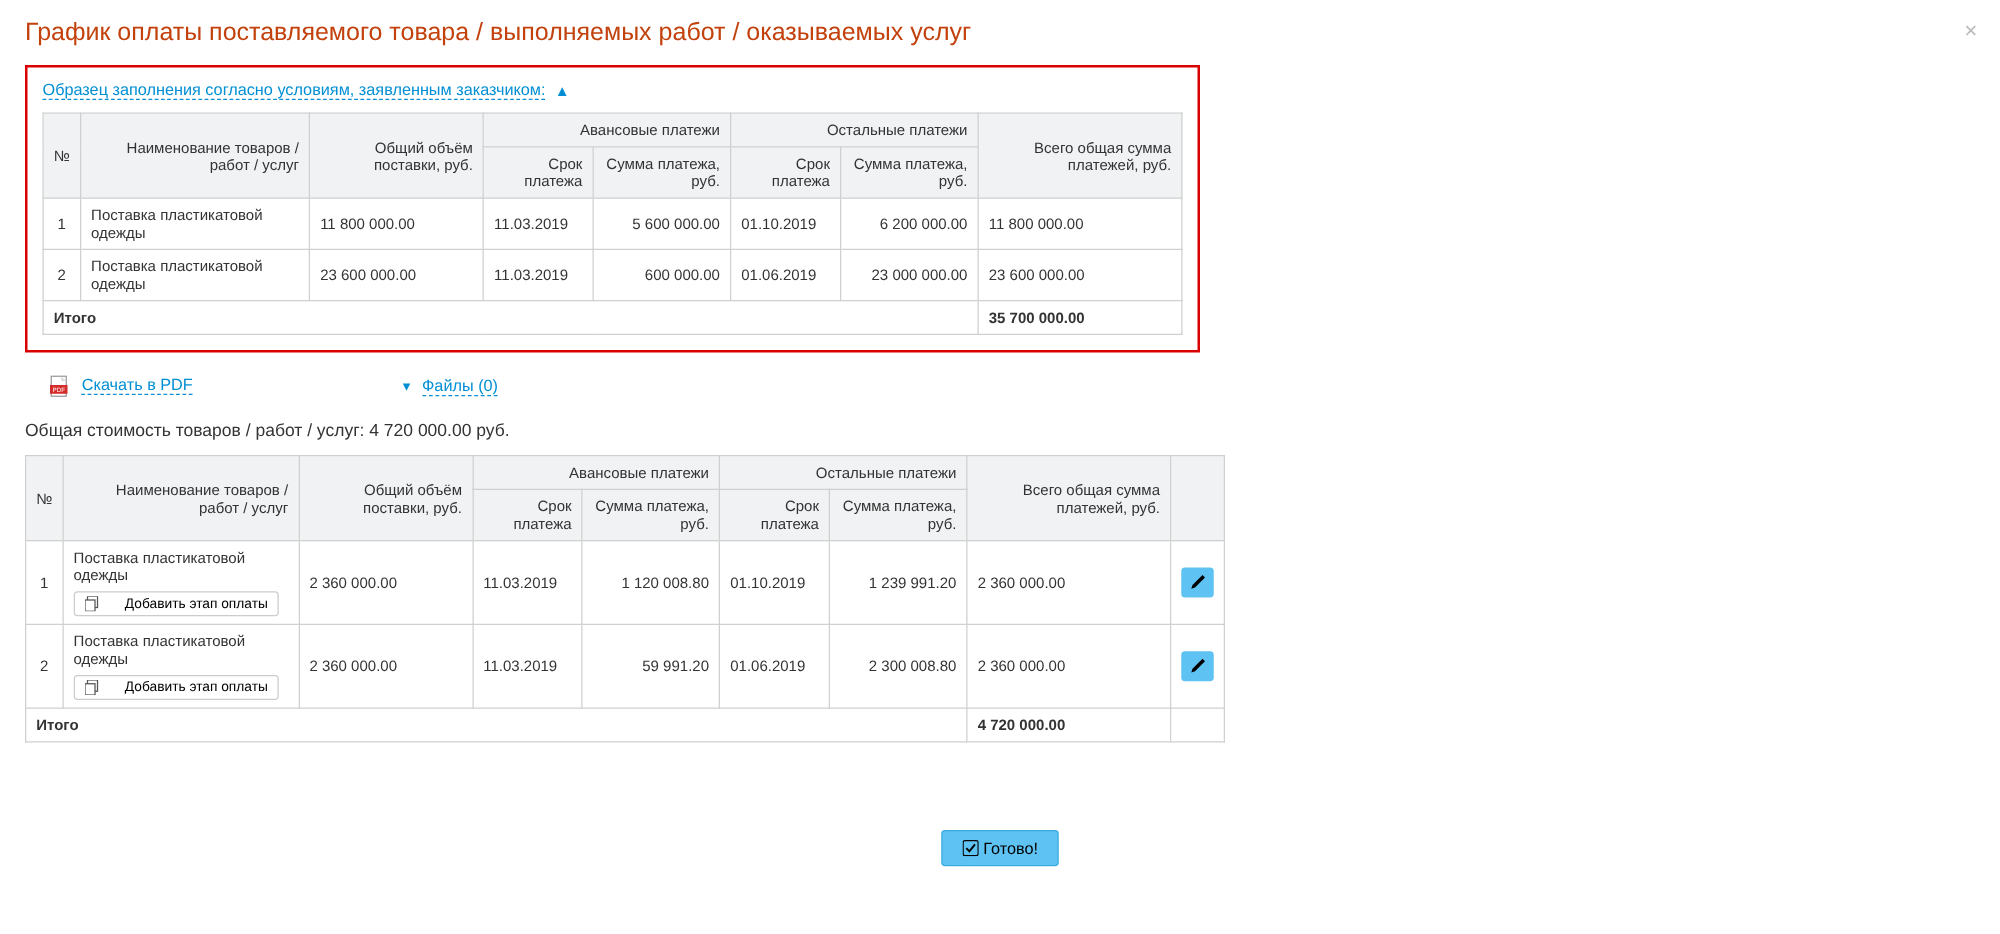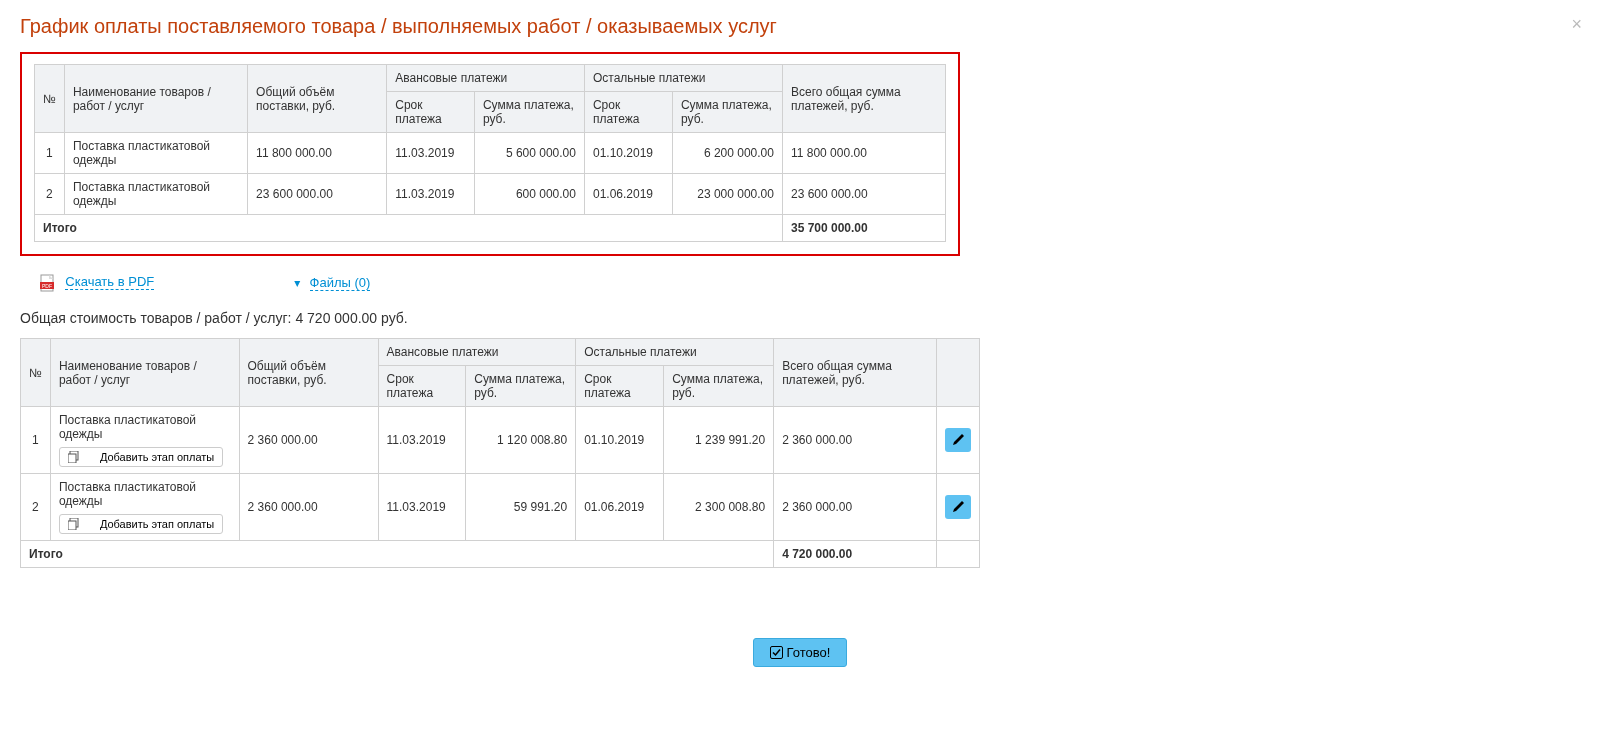--- a/index.html
+++ b/index.html
@@ -54,21 +54,21 @@
 table.grid th, table.grid td {
   border: 1px solid #d0d0d0;
   padding: 6px 8px;
   font-size: 12px;
   vertical-align: middle;
 }
 table.grid th {
   background: #f0f2f4;
   font-weight: normal;
   color: #333;
-  text-align: left;
+  text-align: right;
 }
 table.grid td.num-col { text-align: center; width: 24px; }
 table.grid td.money-right { text-align: right; }
 table.grid tr.footer-row td { font-weight: bold; }
 .action-bar {
   display: flex;
   gap: 140px;
   align-items: center;
   margin-bottom: 18px;
   padding-left: 20px;
@@ -126,20 +126,26 @@
 .done-btn svg { width: 13px; height: 13px; }
 </style>
 </head>
 <body>
 
 <span class="close-x">×</span>
 
 <h2 class="page-title">График оплаты поставляемого товара / выполняемых работ / оказываемых услуг</h2>
 
 <div class="highlight-block">
+  <div class="sample-header-row">
+    <span class="link-dashed">
+      <span>Образец заполнения согласно условиям, заявленным заказчиком:</span>
+    </span>
+    <span class="chev-up">▲</span>
+  </div>
 
   <table class="grid">
     <thead>
       <tr>
         <th rowspan="2">№</th>
         <th rowspan="2">Наименование товаров / работ / услуг</th>
         <th rowspan="2">Общий объём поставки, руб.</th>
         <th colspan="2">Авансовые платежи</th>
         <th colspan="2">Остальные платежи</th>
         <th rowspan="2">Всего общая сумма платежей, руб.</th>
@@ -186,21 +192,21 @@
     <span class="pdf-icon">
       <svg viewBox="0 0 16 18">
           <rect x="1" y="1" width="12" height="16" fill="#fff" stroke="#999"></rect>
           <path d="M9 1 L13 5 L9 5 Z" fill="#ddd"></path>
           <rect x="0" y="8" width="14" height="7" fill="#d62b2b"></rect>
           <text x="7" y="13.5" font-size="5" fill="#fff" text-anchor="middle" font-family="Arial">PDF</text>
         </svg>
     </span>
     <span class="link-dashed">Скачать в PDF</span>
   </span>
-  <span style="cursor:pointer;">
+  <span style="cursor:pointer;margin-left:28px;">
     <span class="down-chev">▾</span>
     <span class="link-dashed">Файлы (0)</span>
   </span>
 </div>
 
 <div class="total-line">Общая стоимость товаров / работ / услуг: 4 720 000.00 руб.</div>
 
 <div class="editable-table-wrap">
   <table class="grid">
     <thead>

